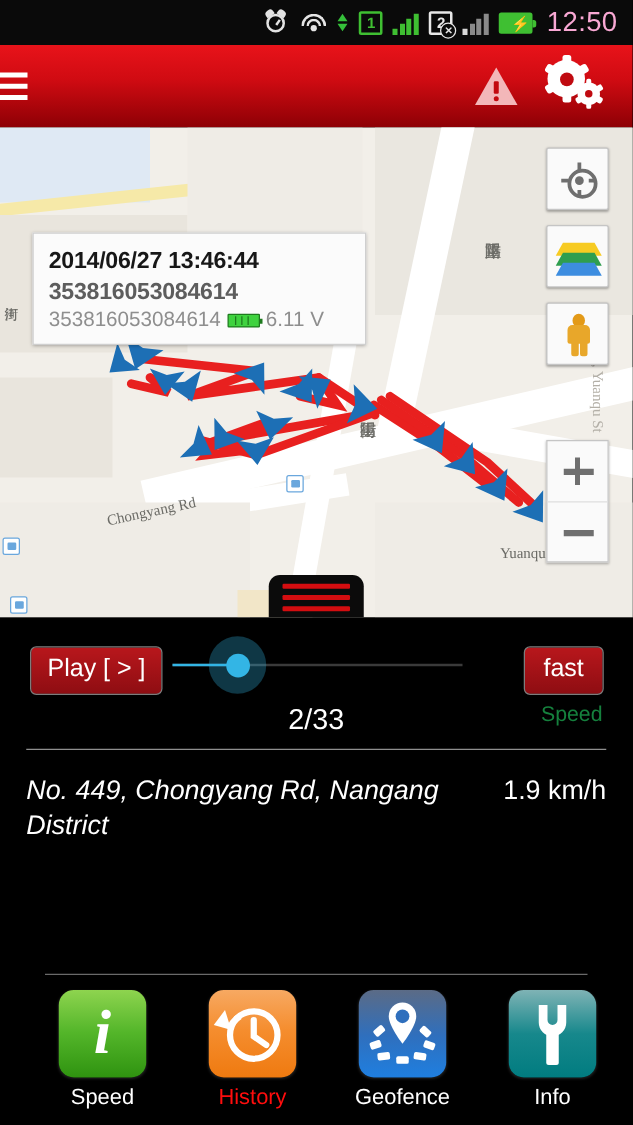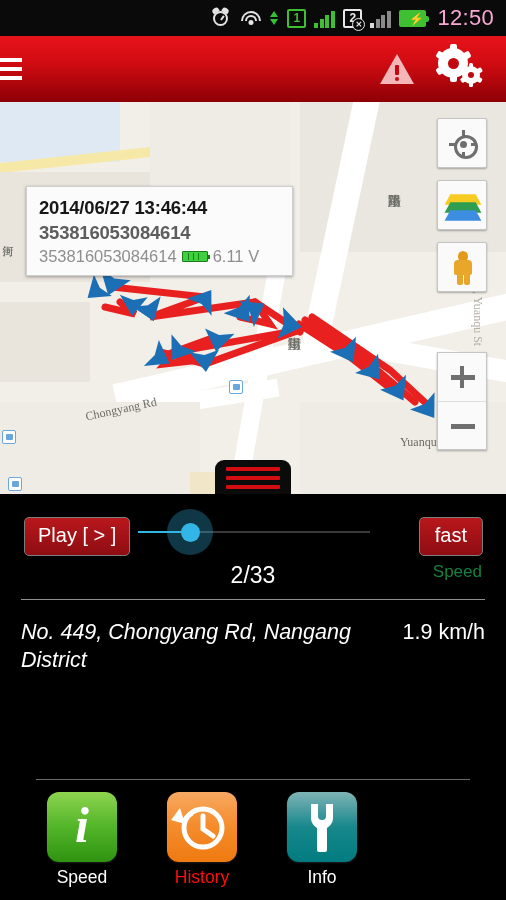--- a/index.html
+++ b/index.html
@@ -438,20 +438,38 @@
         <svg width="70" height="70" viewBox="0 0 70 70">
           <circle cx="36" cy="36" r="19" fill="none" stroke="#fff" stroke-width="5"></circle>
           <path d="M36 24 L36 37 L46 44" stroke="#fff" stroke-width="5" fill="none" stroke-linecap="round"></path>
           <path d="M17 30 a19 19 0 0 1 8 -9" stroke="#fff" stroke-width="5" fill="none"></path>
           <path d="M13 16 l5 16 l-14 -4 z" fill="#fff"></path>
         </svg>
       </div>
       <div class="tab-label active">History</div>
     </div>
     <div class="tab">
+      <div class="tab-ico ti-geo">
+        <svg width="70" height="70" viewBox="0 0 70 70">
+          <path d="M35 10 a11 11 0 0 1 11 11 c0 8 -11 22 -11 22 c0 0 -11 -14 -11 -22 a11 11 0 0 1 11 -11 z" fill="#fff"></path>
+          <circle cx="35" cy="21" r="5.5" fill="#2f6fbd"></circle>
+          <g fill="#fff">
+            <rect x="12" y="30" width="9" height="6" rx="1.5" transform="rotate(-40 16 33)"></rect>
+            <rect x="9" y="41" width="9" height="6" rx="1.5" transform="rotate(-18 13 44)"></rect>
+            <rect x="15" y="50" width="10" height="6" rx="1.5" transform="rotate(-6 20 53)"></rect>
+            <rect x="30" y="53" width="10" height="6" rx="1.5"></rect>
+            <rect x="44" y="50" width="10" height="6" rx="1.5" transform="rotate(8 49 53)"></rect>
+            <rect x="52" y="41" width="9" height="6" rx="1.5" transform="rotate(20 56 44)"></rect>
+            <rect x="49" y="30" width="9" height="6" rx="1.5" transform="rotate(42 53 33)"></rect>
+          </g>
+        </svg>
+      </div>
+      <div class="tab-label">Geofence</div>
+    </div>
+    <div class="tab">
       <div class="tab-ico ti-edit">
         <svg width="70" height="70" viewBox="0 0 70 70">
           <path d="M24 12 L24 26 a11 11 0 0 0 22 0 L46 12 L39 12 L39 24 a4 4 0 0 1 -8 0 L31 12 Z" fill="#fff"></path>
           <rect x="30" y="34" width="10" height="26" rx="2" fill="#fff"></rect>
         </svg>
       </div>
       <div class="tab-label">Info</div>
     </div>
 
   </div>

